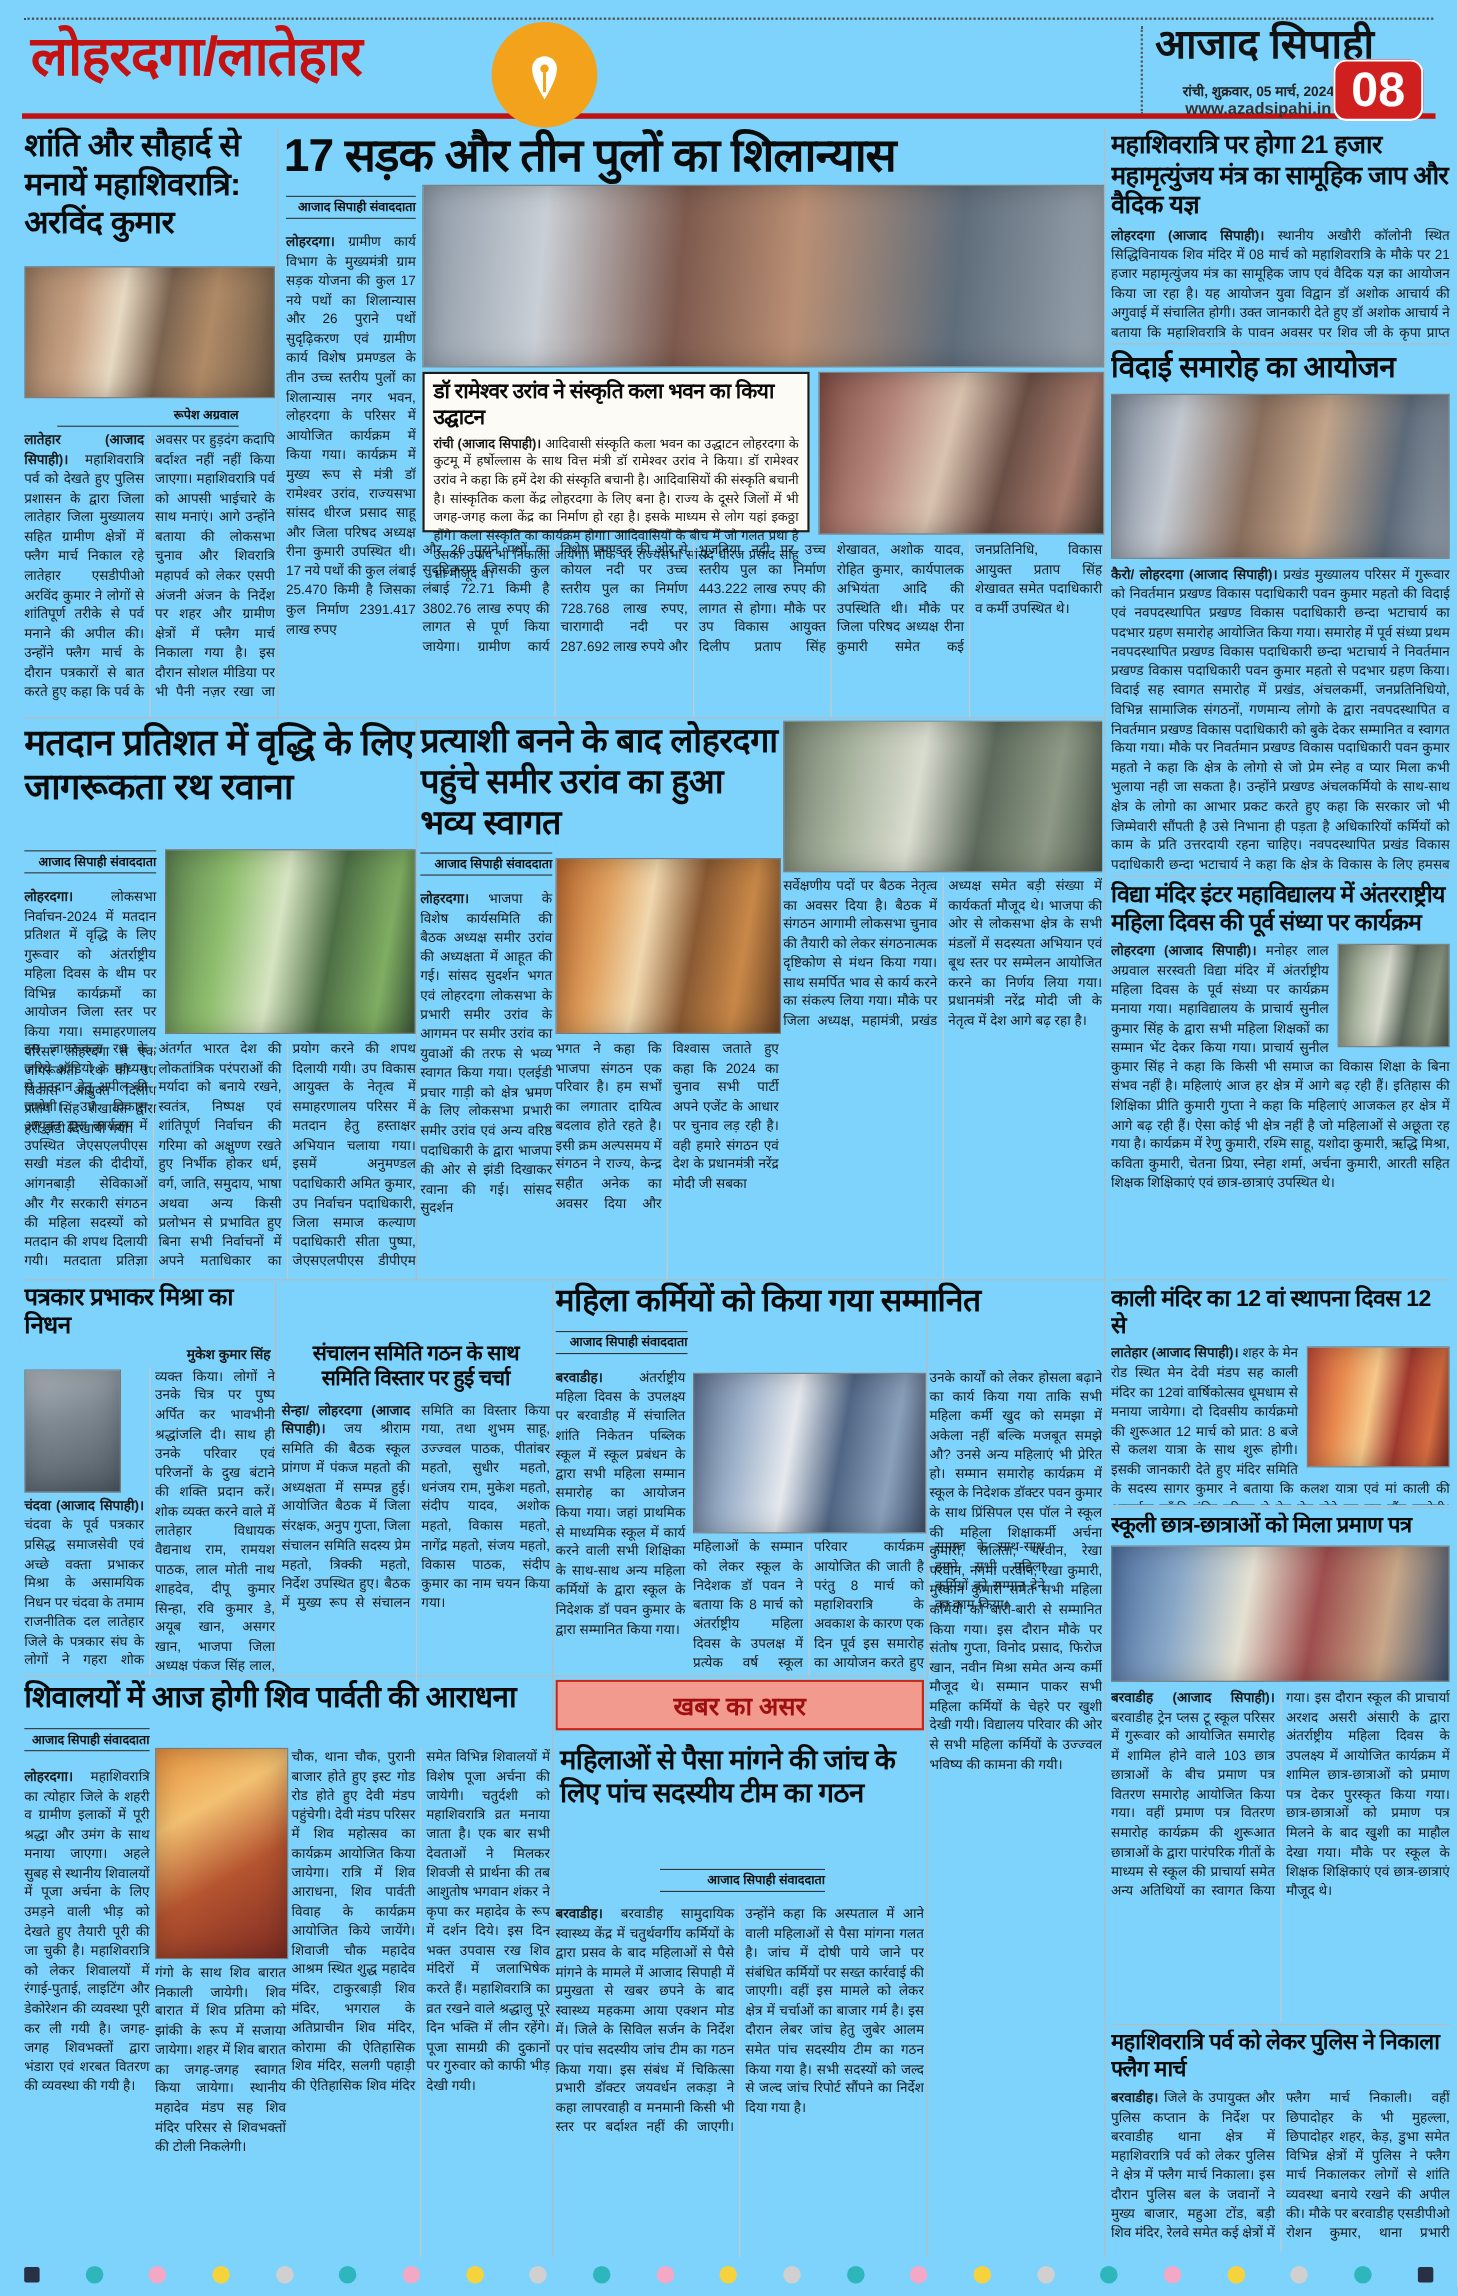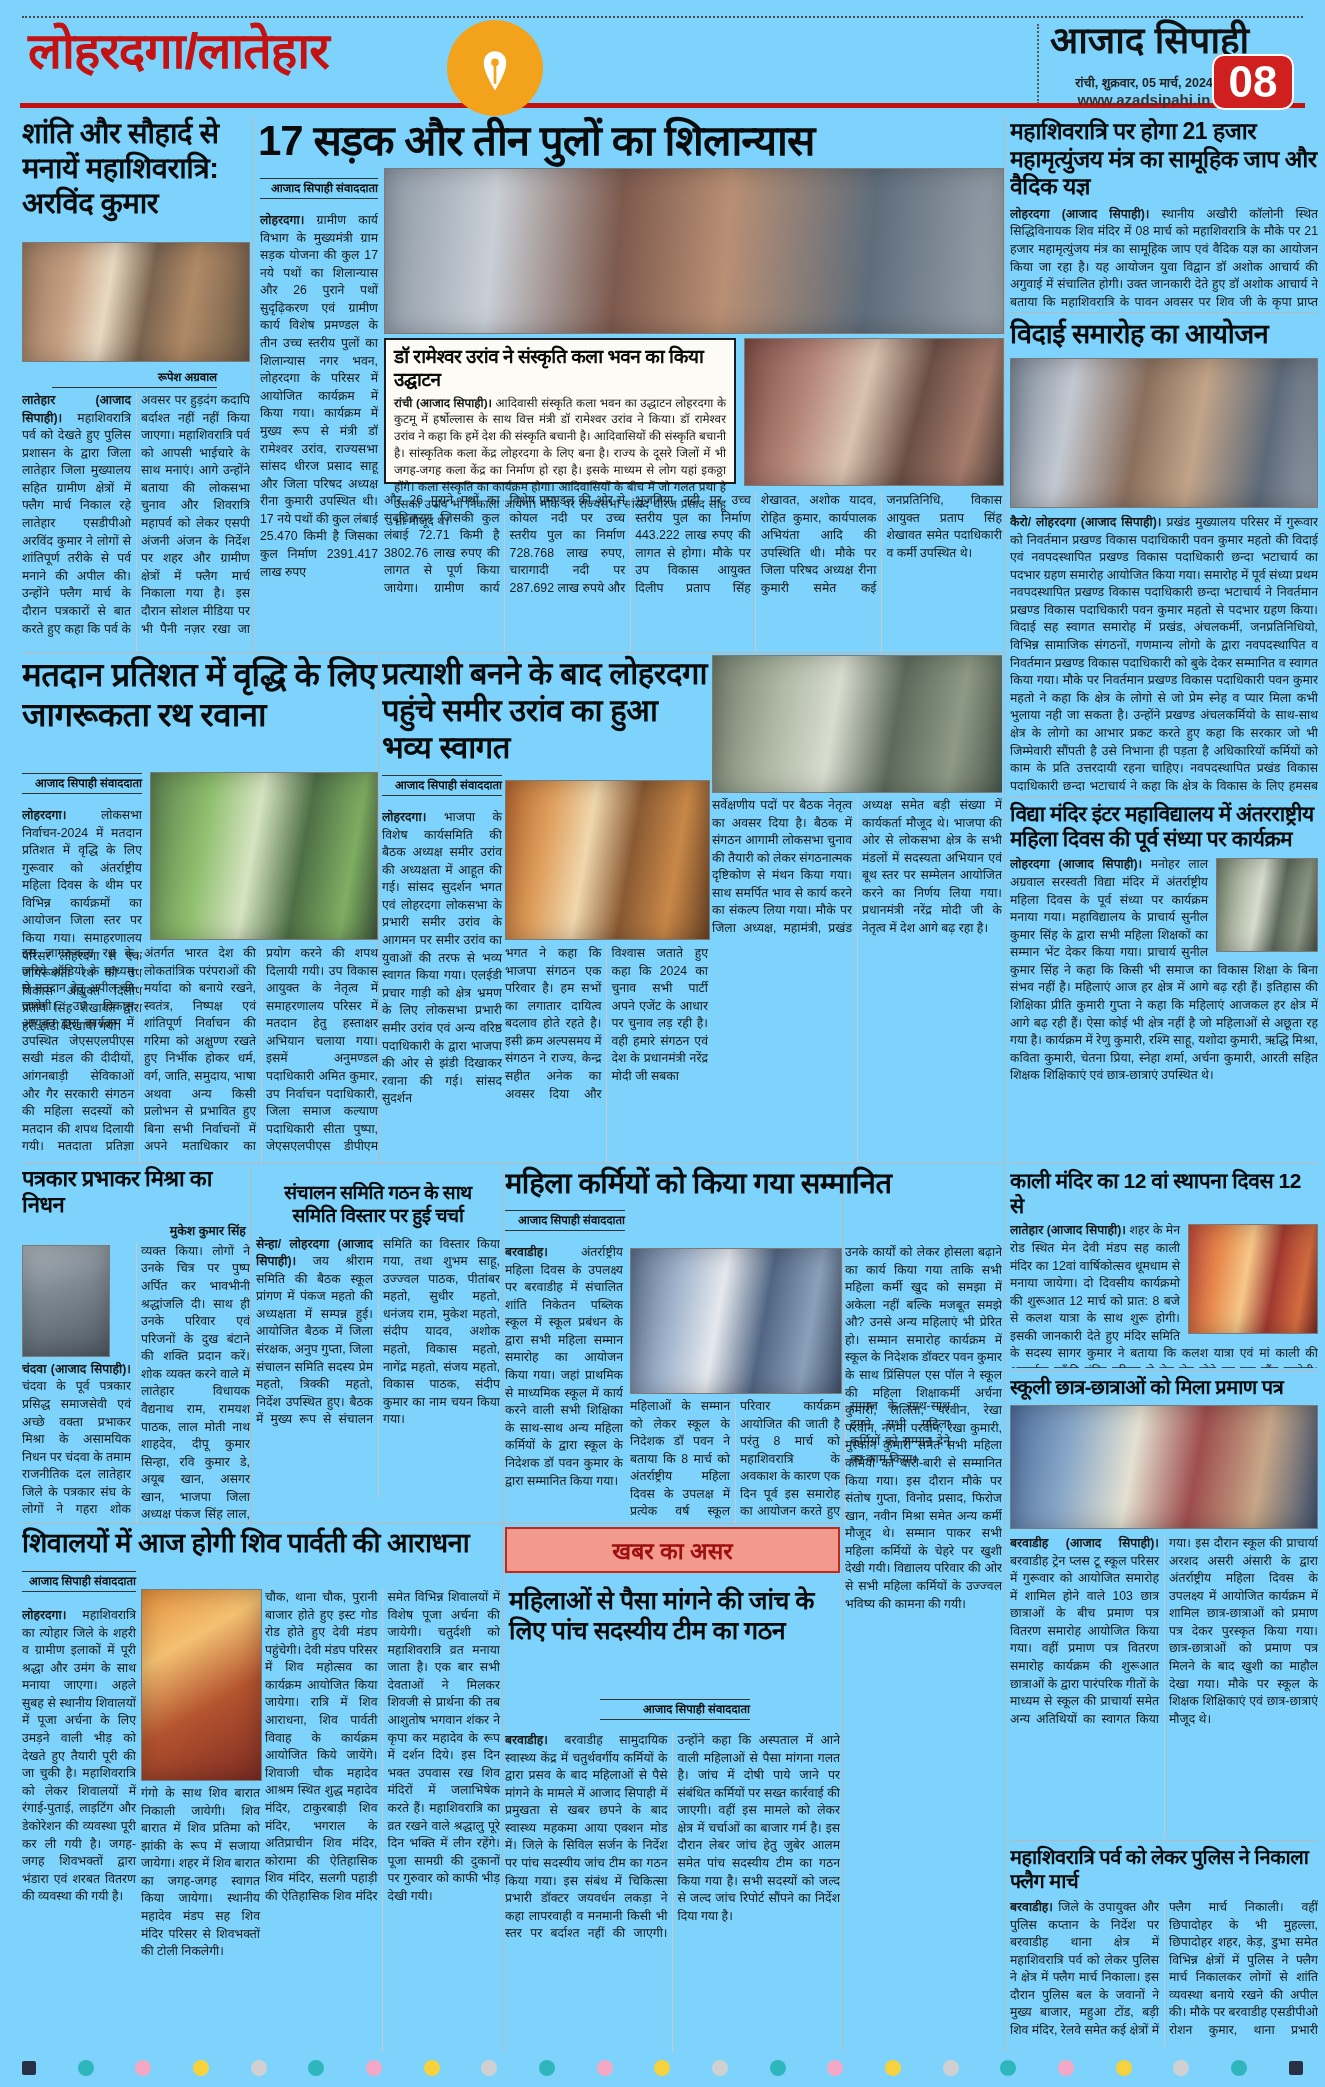--- a/index.html
+++ b/index.html
@@ -199,21 +199,21 @@
   <div class="art" style="left:22px;top:1166px;width:228px;height:357px">
     <div class="hl" style="font-size:22px">पत्रकार प्रभाकर मिश्रा का निधन</div>
     <div style="text-align:right;font-weight:bold;font-size:12.5px;padding:3px 4px 4px 0">मुकेश कुमार सिंह</div>
     <div class="body cols2" style="height:290px">
       <div class="ph ph-portrait" style="position:relative;float:left;width:86px;height:110px;margin:2px 8px 4px 0"></div>
       <span class="dl">चंदवा (आजाद सिपाही)।</span>
       <span>चंदवा के पूर्व पत्रकार प्रसिद्ध समाजसेवी एवं अच्छे वक्ता प्रभाकर मिश्रा के असामयिक निधन पर चंदवा के तमाम राजनीतिक दल लातेहार जिले के पत्रकार संघ के लोगों ने गहरा शोक व्यक्त किया। लोगों ने उनके चित्र पर पुष्प अर्पित कर भावभीनी श्रद्धांजलि दी। साथ ही उनके परिवार एवं परिजनों के दुख बंटाने की शक्ति प्रदान करें। शोक व्यक्त करने वाले में लातेहार विधायक वैद्यनाथ राम, रामयश पाठक, लाल मोती नाथ शाहदेव, दीपू कुमार सिन्हा, रवि कुमार डे, अयूब खान, असगर खान, भाजपा जिला अध्यक्ष पंकज सिंह लाल, अमित प्रताप नाथ शाहदेव समेत सैकड़ो लोगों ने शोक जताया। आगे कहा कि स्वर्गीय प्रभाकर मिश्रा अद्भुत प्रतिभा के धनी थे। उन्होंने अपने अल्प जीवन काल में समाज में पत्रकार, समाजसेवी, राजनीतिक कार्यकर्ता, अच्छे वक्ता तथा एंकर के रूप में अपनी विशिष्ट पहचान बनायी थी। उनका असामयिक निधन चंदवा तथा लातेहार जिले एवम समाज के लिए अपूरणीय क्षति है।</span>
     </div>
   </div>
 
-  <div class="art" style="left:256px;top:1182px;width:244px;height:357px">
+  <div class="art" style="left:256px;top:1220px;width:244px;height:357px">
     <div class="hl" style="font-size:19px;text-align:center;padding:0 10px">संचालन समिति गठन के साथ समिति विस्तार पर हुई चर्चा</div>
     <div class="body cols2" style="margin-top:8px;height:262px">
       <span class="dl">सेन्हा/ लोहरदगा (आजाद सिपाही)।</span>
       <span>जय श्रीराम समिति की बैठक स्कूल प्रांगण में पंकज महतो की अध्यक्षता में सम्पन्न हुई। आयोजित बैठक में जिला संरक्षक, अनुप गुप्ता, जिला संचालन समिति सदस्य प्रेम महतो, त्रिक्की महतो, निर्देश उपस्थित हुए। बैठक में मुख्य रूप से संचालन समिति का विस्तार किया गया, तथा शुभम साहू, उज्ज्वल पाठक, पीतांबर महतो, सुधीर महतो, धनंजय राम, मुकेश महतो, संदीप यादव, अशोक महतो, विकास महतो, नागेंद्र महतो, संजय महतो, विकास पाठक, संदीप कुमार का नाम चयन किया गया।</span>
     </div>
   </div>
 
   <div class="art" style="left:505px;top:1166px;width:497px;height:886px">
     <div class="hl" style="font-size:29px">महिला कर्मियों को किया गया सम्मानित</div>
     <div class="byline abs" style="left:0;top:44px;width:120px;border-top:1.5px solid #333">आजाद सिपाही संवाददाता</div>

